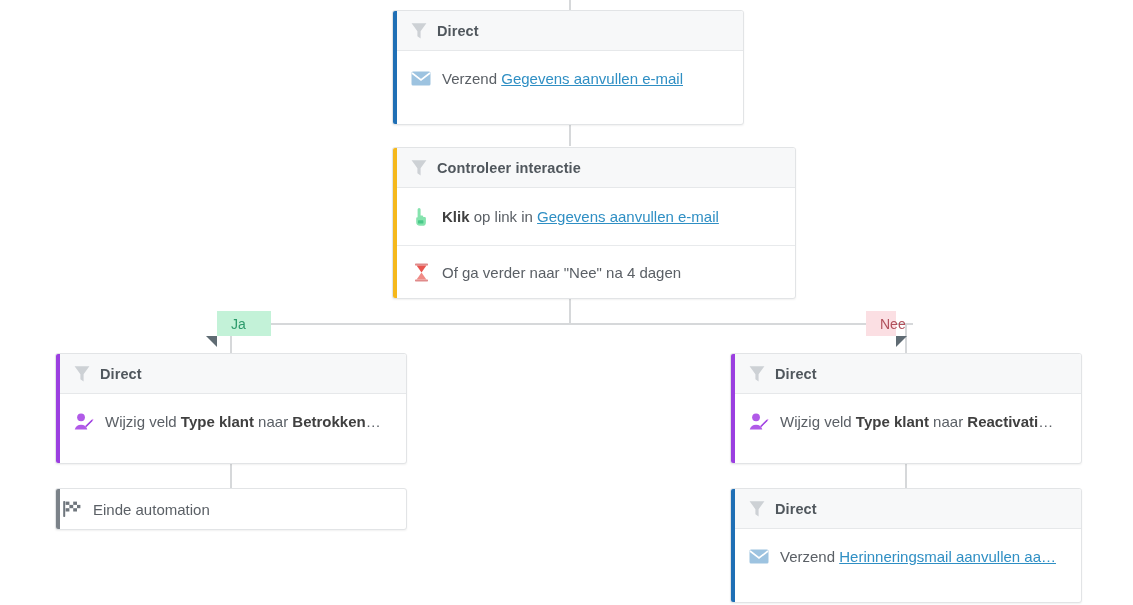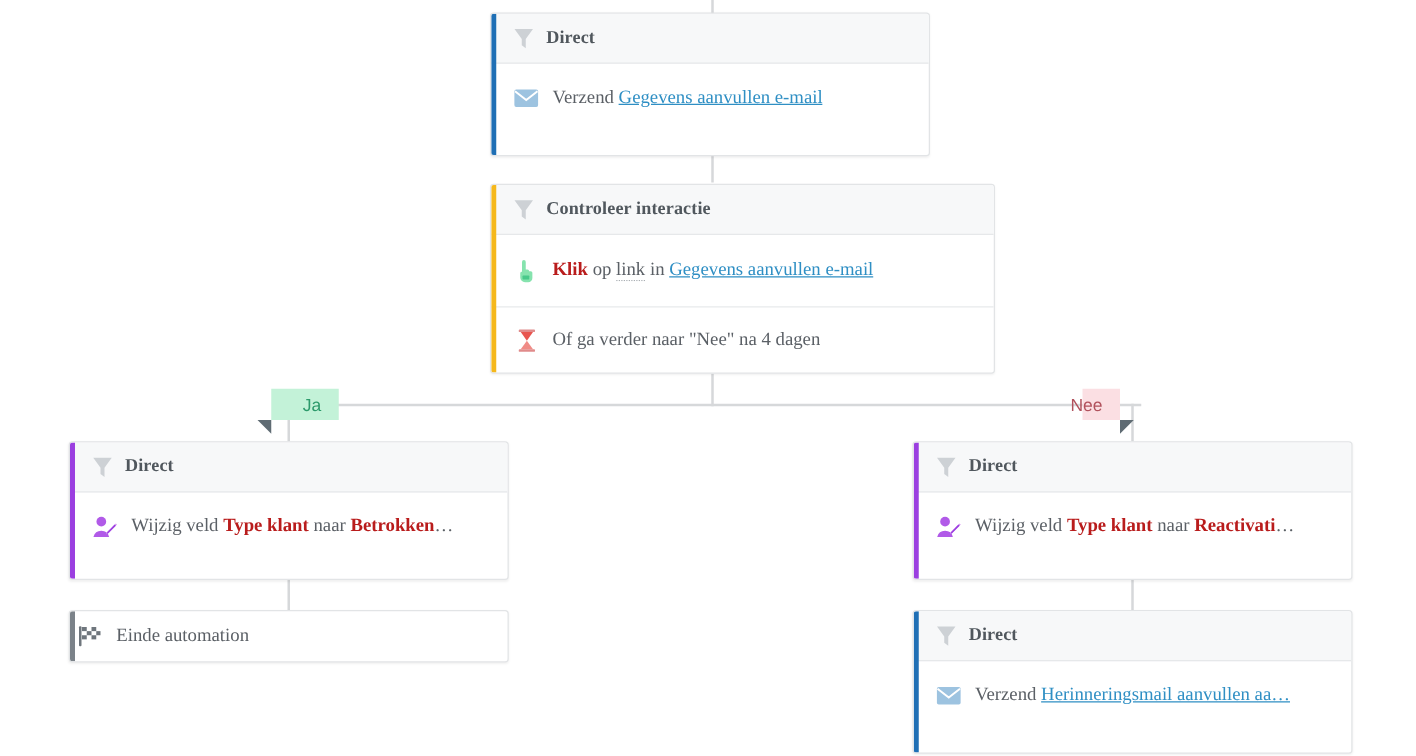--- a/index.html
+++ b/index.html
@@ -38,21 +38,20 @@
 
   
   .card {
     position: absolute;
     background: #ffffff;
     border: 1px solid #e2e4e6;
     border-radius: 3px;
     box-sizing: border-box;
     box-shadow: 0 1px 2px rgba(0,0,0,0.06);
     overflow: hidden;
-    font-family: Liberation Serif, serif;
   }
   .card .accent {
     position: absolute;
     left: 0;
     top: 0;
     bottom: 0;
     width: 4px;
   }
   .card-header {
     height: 40px;
@@ -85,21 +84,21 @@
   .row-text {
     margin-left: 11px;
     white-space: nowrap;
     overflow: hidden;
   }
   .single-row {
     min-height: 40px;
     padding: 8px 16px 8px 6px;
   }
 
-  b, .b { font-weight: bold; color: #b91c1c; }
+  b, .b { font-weight: bold; color: #404040; }
   .lnk {
     color: #2f8fc4;
     text-decoration: underline;
   }
   .dotted {
     text-decoration: none;
     border-bottom: 1px dotted #a9aeb3;
     margin-top: 12px;
   }
 
@@ -113,21 +112,21 @@
     height: 20px;
   }
   .ico.funnel { width: 16px; height: 18px; }
 
   
   .badge {
     position: absolute;
     height: 25px;
     display: flex;
     align-items: center;
-    justify-content: flex-end;
+    justify-content: flex-start;
     font-size: 14px;
     padding: 0 14px;
     box-sizing: border-box;
     white-space: nowrap;
   }
   .badge-yes {
     background: #c3f2d8;
     color: #2c9a6b;
   }
   .badge-no {

